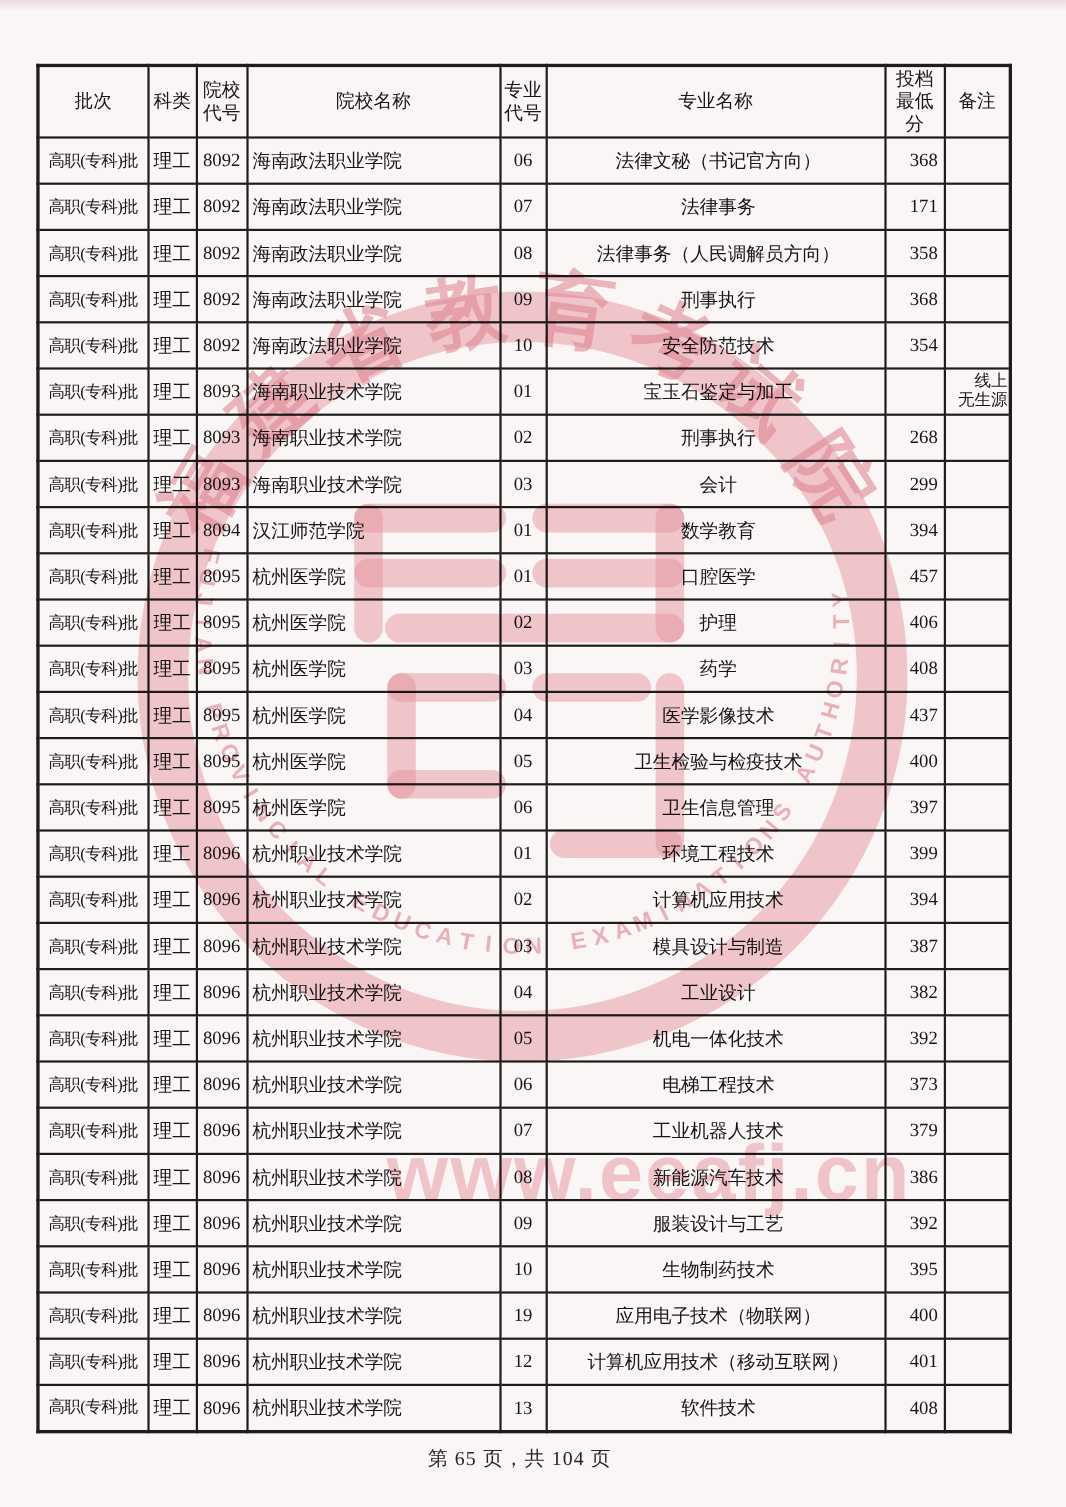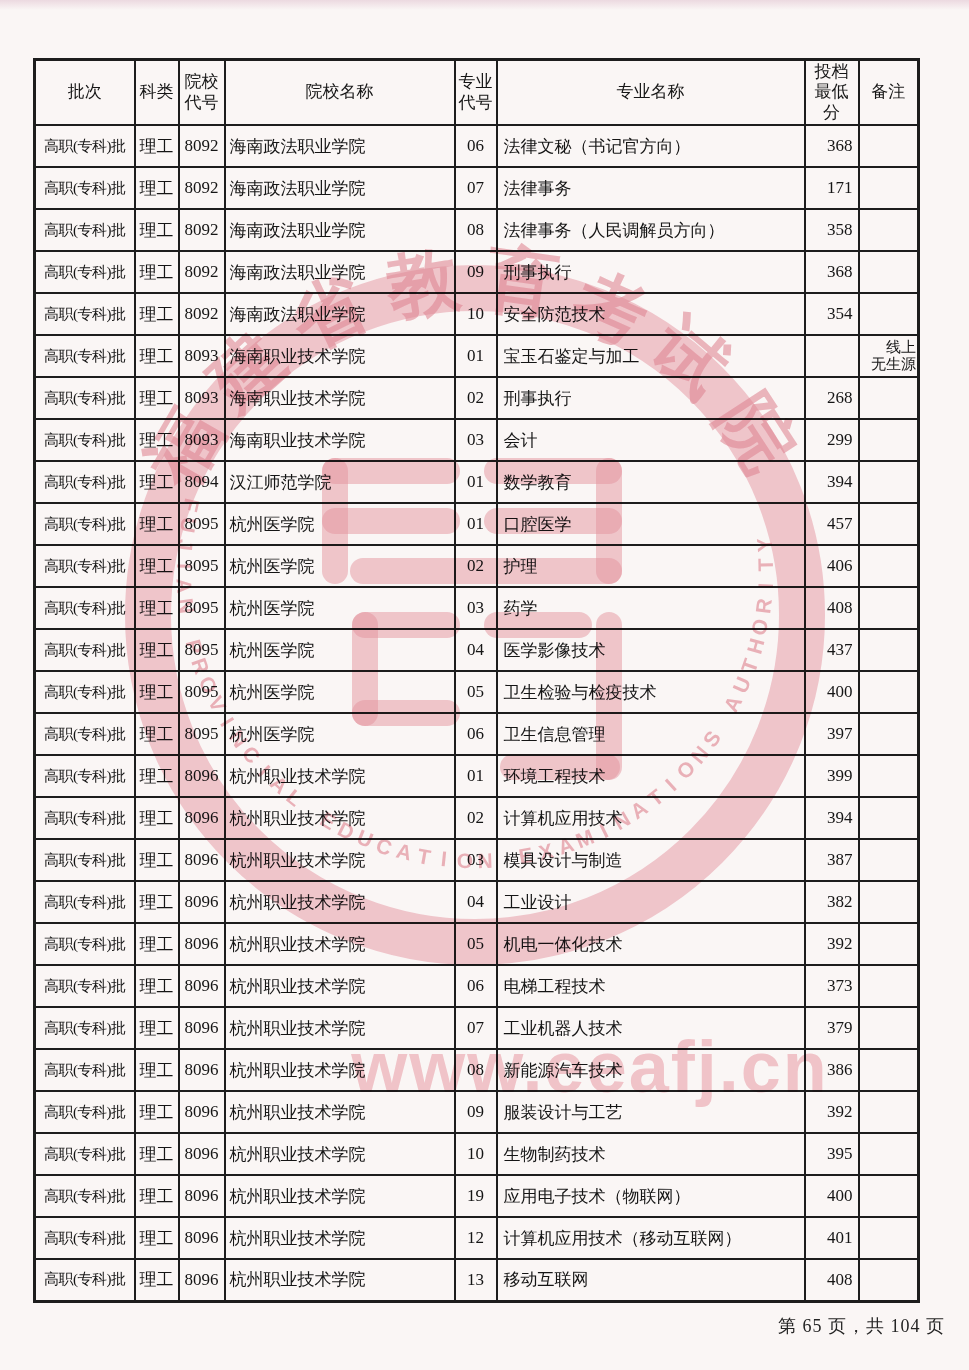--- a/index.html
+++ b/index.html
@@ -18,25 +18,25 @@
     border:3px solid #1d1d1d;
   }
   th,td{border:2px solid #1d1d1d;color:#151515;vertical-align:middle;overflow:hidden;}
   thead tr{height:60px;}
   tbody tr{height:42px;}
   th{font-weight:normal;font-size:17px;text-align:center;white-space:pre-line;line-height:1.2;}
   td{font-size:17px;}
   td.c0{text-align:center;font-size:15px;letter-spacing:-0.5px;}
   td.c1,td.c2,td.c4{text-align:center;}
   td.c3{text-align:left;padding-left:4px;}
-  td.c5{text-align:left;padding-left:6px;}
+  td.c5{text-align:center;padding-left:6px;}
   td.c6{text-align:right;padding-right:5px;}
   td.c7{text-align:right;font-size:15px;white-space:pre-line;line-height:1.15;}
 
-  .footer{position:absolute;left:0;top:1314px;width:945px;text-align:right;
+  .footer{position:absolute;left:0;top:1314px;width:945px;text-align:center;
     font-size:18px;color:#242424;letter-spacing:1px;}
 
   
   .watermark{position:absolute;inset:0;pointer-events:none;mix-blend-mode:multiply;}
   .ring{position:absolute;left:125px;top:265px;width:700px;height:700px;
     box-sizing:border-box;border-radius:50%;
     border:46px solid rgba(233,158,170,0.52);}
   .wm-char{position:absolute;font-size:72px;font-weight:bold;
     color:rgba(228,138,152,0.58);white-space:nowrap;
     font-family:"Liberation Serif","DejaVu Serif",serif;}
@@ -352,21 +352,21 @@
           <td class="c5">计算机应用技术（移动互联网）</td>
           <td class="c6">401</td>
           <td class="c7"></td>
         </tr>
         <tr>
           <td class="c0">高职(专科)批</td>
           <td class="c1">理工</td>
           <td class="c2">8096</td>
           <td class="c3">杭州职业技术学院</td>
           <td class="c4">13</td>
-          <td class="c5">移动互联网</td>
+          <td class="c5">软件技术</td>
           <td class="c6">408</td>
           <td class="c7"></td>
         </tr>
       </tbody>
   </table>
 
   <div class="footer">第 65 页，共 104 页</div>
 
   <div class="watermark" aria-hidden="true">
     <div class="ring"></div>

